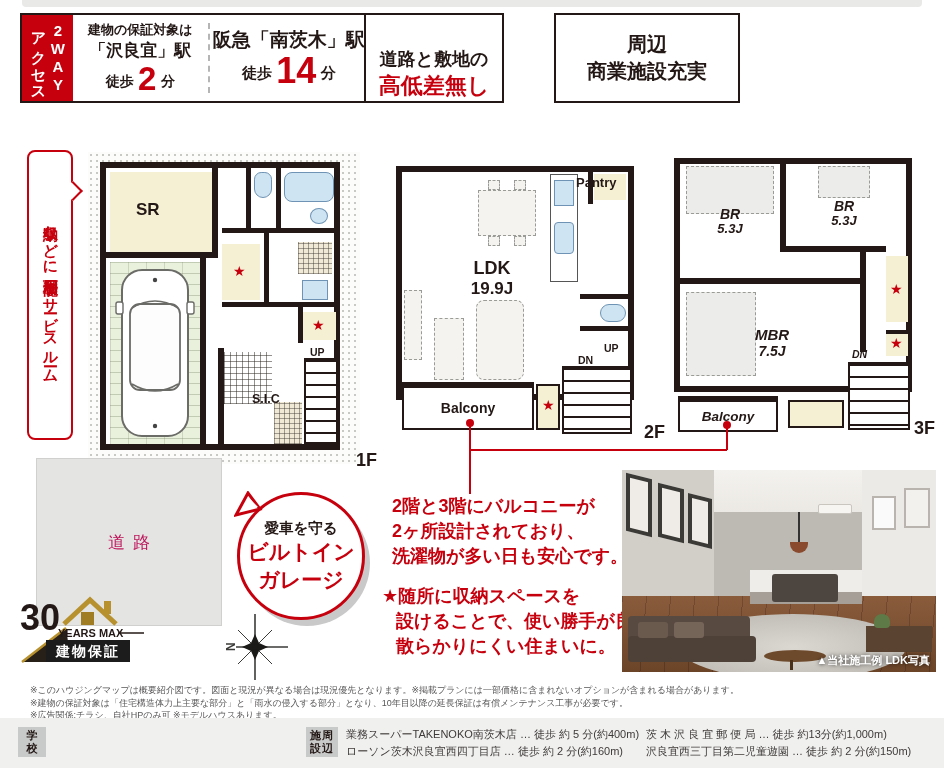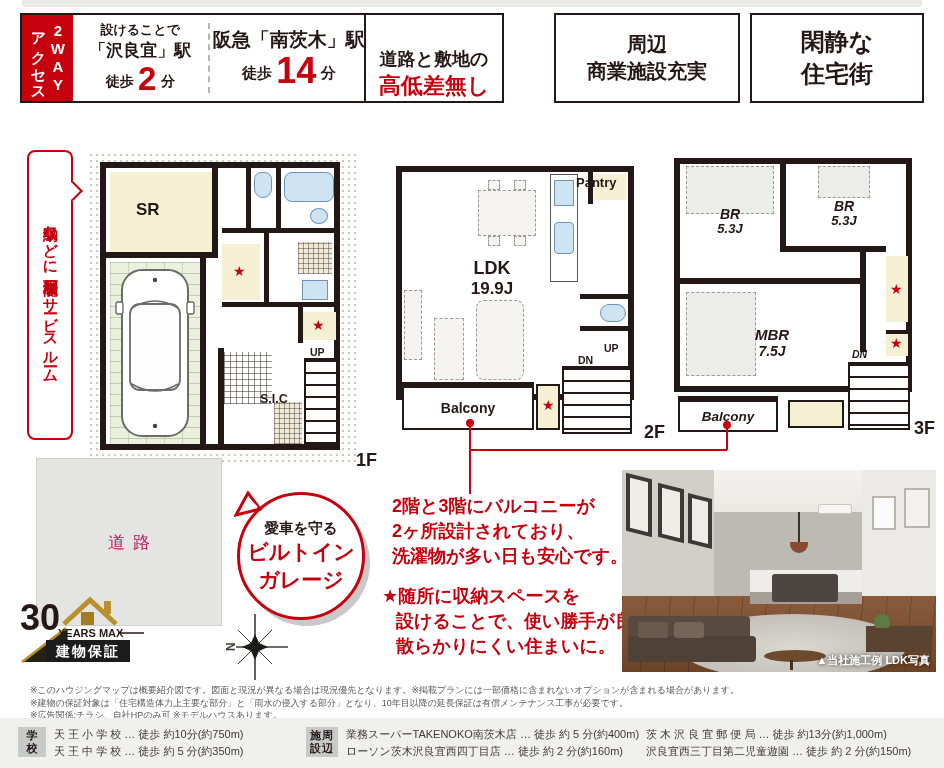--- a/index.html
+++ b/index.html
@@ -47,21 +47,21 @@
 <div id="page">
 
   <div class="abs" style="left:22px;top:0;width:900px;height:7px;background:#e9e9e8;border-radius:0 0 4px 4px;"></div>
 
   <div class="hbox" style="left:20px;width:350px;flex-direction:row;padding:0;">
     <div style="width:60px;height:100%;background:#c7000e;display:flex;align-items:center;justify-content:center;gap:2px;">
       <span style="writing-mode:vertical-rl;text-orientation:upright;color:#fff;font-weight:bold;font-size:15px;letter-spacing:1px;">アクセス</span>
       <span style="writing-mode:vertical-rl;text-orientation:upright;color:#fff;font-weight:bold;font-size:15px;letter-spacing:1px;">2WAY</span>
     </div>
     <div style="flex:1 1 46%;display:flex;flex-direction:column;align-items:center;justify-content:center;">
-      <div class="b" style="font-size:13px;">設けることで</div>
+      <div class="b" style="font-size:13px;">建物の保証対象は</div>
       <div class="b" style="font-size:17px;">「沢良宜」駅</div>
       <div style="line-height:1;">
         <span class="b" style="font-size:14px;">徒歩</span>
         <span class="b red" style="font-size:33px;vertical-align:-4px;">2</span>
         <span class="b" style="font-size:14px;">分</span>
       </div>
     </div>
     <div style="width:0;height:70px;border-left:2px dashed #b5b5b5;"></div>
     <div style="flex:1 1 54%;display:flex;flex-direction:column;align-items:center;justify-content:center;">
       <div class="b" style="font-size:19px;">阪急「南茨木」駅</div>
@@ -76,24 +76,20 @@
   <div class="hbox" style="left:364px;width:140px;justify-content:flex-end;">
     <div class="b" style="font-size:18px;">道路と敷地の</div>
     <div class="b red" style="font-size:22px;">高低差無し</div>
   </div>
 
   <div class="hbox" style="left:554px;width:186px;">
     <div class="b" style="font-size:20px;">周辺</div>
     <div class="b" style="font-size:20px;">商業施設充実</div>
   </div>
 
-  <div class="hbox" style="left:750px;width:174px;">
-    <div class="b" style="font-size:24px;">閑静な</div>
-    <div class="b" style="font-size:24px;">住宅街</div>
-  </div>
 
   <div class="abs" style="left:27px;top:150px;width:46px;height:290px;border:2px solid #c7000e;border-radius:8px;background:#fff;display:flex;align-items:center;justify-content:center;z-index:5;">
     <span class="b red" style="writing-mode:vertical-rl;text-orientation:upright;font-size:15px;letter-spacing:0.5px;">収納などに利用可能なサービスルーム</span>
     <div class="abs" style="right:-9px;top:32px;width:14px;height:14px;background:#fff;border-top:2px solid #c7000e;border-right:2px solid #c7000e;transform:rotate(45deg);"></div>
   </div>
 
   <div class="plan" style="left:88px;top:152px;width:272px;height:312px;">
     <div class="room-outline" style="left:12px;top:10px;width:240px;height:288px;"></div>
 
     <div class="abs cream" style="left:22px;top:20px;width:102px;height:80px;"></div>
@@ -133,21 +129,21 @@
 
     <div class="abs cream" style="left:214px;top:160px;width:34px;height:28px;"></div>
     <div class="star" style="left:224px;top:166px;">★</div>
     <div class="wall" style="left:210px;top:155px;width:5px;height:36px;"></div>
 
     <div class="updn" style="left:222px;top:194px;">UP</div>
     <div class="stairs" style="left:216px;top:206px;width:34px;height:86px;"></div>
 
     <div class="abs tile" style="left:136px;top:200px;width:48px;height:52px;"></div>
     <div class="abs hatch" style="left:186px;top:250px;width:28px;height:42px;"></div>
-    <div class="room-label" style="left:172px;top:240px;font-size:12.5px;">S.I.C</div>
+    <div class="room-label" style="left:164px;top:240px;font-size:12.5px;">S.I.C</div>
     <div class="wall" style="left:130px;top:196px;width:6px;height:102px;"></div>
   </div>
   <div class="plan-label" style="left:356px;top:450px;">1F</div>
 
   <div class="plan" style="left:394px;top:158px;width:250px;height:286px;background:none;">
     <div class="room-outline" style="left:2px;top:8px;width:238px;height:234px;"></div>
 
     <div class="abs cream" style="left:200px;top:16px;width:32px;height:26px;"></div>
     <div class="wall" style="left:194px;top:12px;width:5px;height:34px;"></div>
     <div class="room-label" style="left:182px;top:18px;font-size:13px;background:rgba(255,255,255,.0);z-index:6;">Pantry</div>
@@ -319,24 +315,20 @@
     <div>※このハウジングマップは概要紹介図です。図面と現況が異なる場合は現況優先となります。※掲載プランには一部価格に含まれないオプションが含まれる場合があります。</div>
     <div>※建物の保証対象は「住宅構造体力上主要な部分」と「雨水の侵入する部分」となり、10年目以降の延長保証は有償メンテナンス工事が必要です。</div>
     <div>※広告関係:チラシ、自社HPのみ可 ※モデルハウスあります。</div>
   </div>
 
   <div class="abs" style="left:0;top:718px;width:944px;height:50px;background:#f0f0ef;">
     <div class="ftr-label" style="left:18px;top:9px;width:28px;">
       <div>学</div>
       <div>校</div>
     </div>
-    <div class="ftr-text" style="left:54px;top:8px;">
-      <div>天 王 小 学 校 … 徒歩 約10分(約750m)</div>
-      <div>天 王 中 学 校 … 徒歩 約 5 分(約350m)</div>
-    </div>
     <div class="ftr-label" style="left:306px;top:9px;width:32px;letter-spacing:1px;">
       <div>施周</div>
       <div>設辺</div>
     </div>
     <div class="ftr-text" style="left:346px;top:8px;">
       <div>業務スーパーTAKENOKO南茨木店 … 徒歩 約 5 分(約400m)</div>
       <div>ローソン茨木沢良宜西四丁目店 … 徒歩 約 2 分(約160m)</div>
     </div>
     <div class="ftr-text" style="left:646px;top:8px;">
       <div>茨 木 沢 良 宜 郵 便 局 … 徒歩 約13分(約1,000m)</div>

